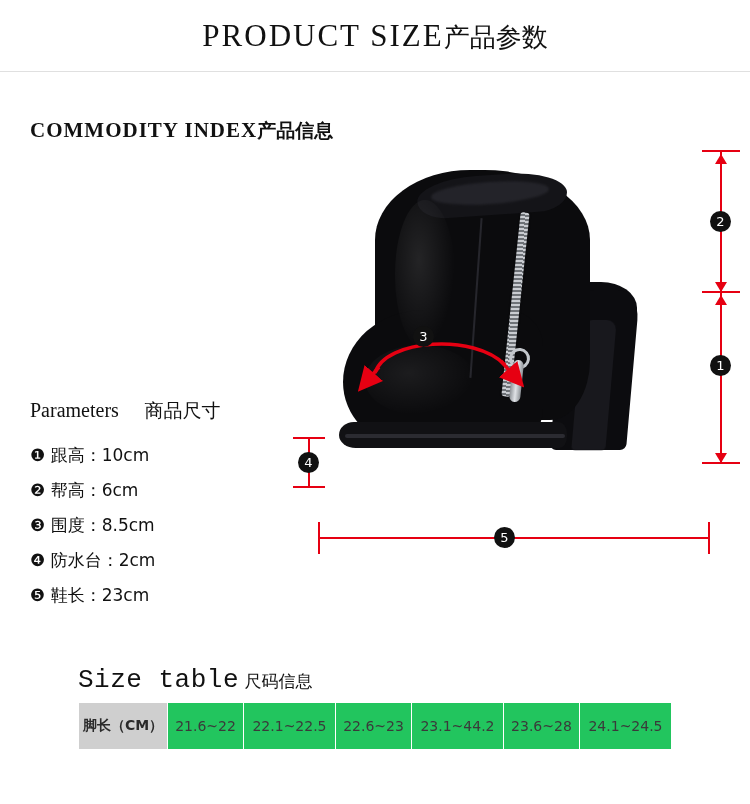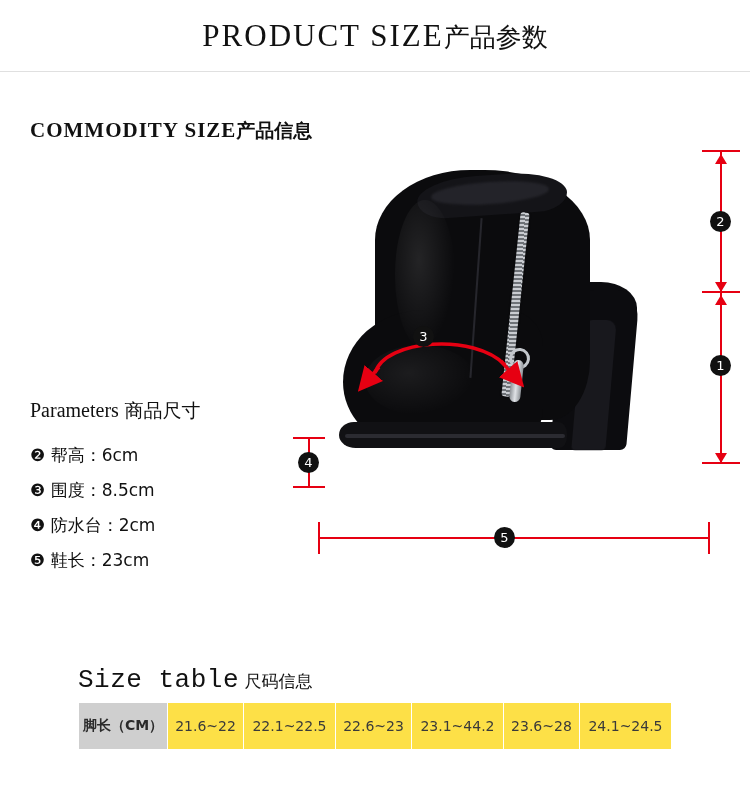--- a/index.html
+++ b/index.html
@@ -92,20 +92,21 @@
     font-size: 20px;
     white-space: nowrap;
   }
   .param-heading .en {
     font-family: "Liberation Serif", serif;
     font-size: 20px;
   }
   .param-heading .cn {
     font-family: "DejaVu Sans", sans-serif;
     font-size: 19px;
+    margin-left: 20px;
   }
   .param-list {
     position: absolute;
     top: 438px;
     left: 30px;
     font-family: "DejaVu Sans", sans-serif;
     font-size: 17px;
     line-height: 35px;
   }
   .param-list .row {
@@ -366,50 +367,54 @@
     height: 44px;
     background: #ebebeb;
   }
   table.size-table td.hdr {
     background: #d9d9d9;
     width: 86px;
     font-size: 14px;
     color: #2b2b2b;
   }
   table.size-table tr.row2 td {
-    background: #fde047;
+    background: #22c55e;
   }
   table.size-table tr.row2 td.hdr {
     background: #cfcfcf;
     font-weight: bold;
   }
 </style>
 </head>
 <body>
 
 <div class="page">
 
   <div class="header">
     <div class="header-title">
       <span class="en">PRODUCT SIZE</span><span class="cn">产品参数</span>
     </div>
     <div class="header-rule"></div>
   </div>
 
   <div class="info-heading">
-    <span>COMMODITY SIZE</span><span class="cn">产品信息</span>
+    <span>COMMODITY INDEX</span><span class="cn">产品信息</span>
   </div>
 
 
   <div class="param-heading">
     <span class="en">Parameters</span>
     <span class="cn">商品尺寸</span>
   </div>
 
   <div class="param-list">
+    <div class="row">
+      <span>❶</span>
+      <span>跟高：10cm</span>
+    </div>
     <div class="row">
       <span>❷</span>
       <span>帮高：6cm</span>
     </div>
     <div class="row">
       <span>❸</span>
       <span>围度：8.5cm</span>
     </div>
     <div class="row">
       <span>❹</span>

